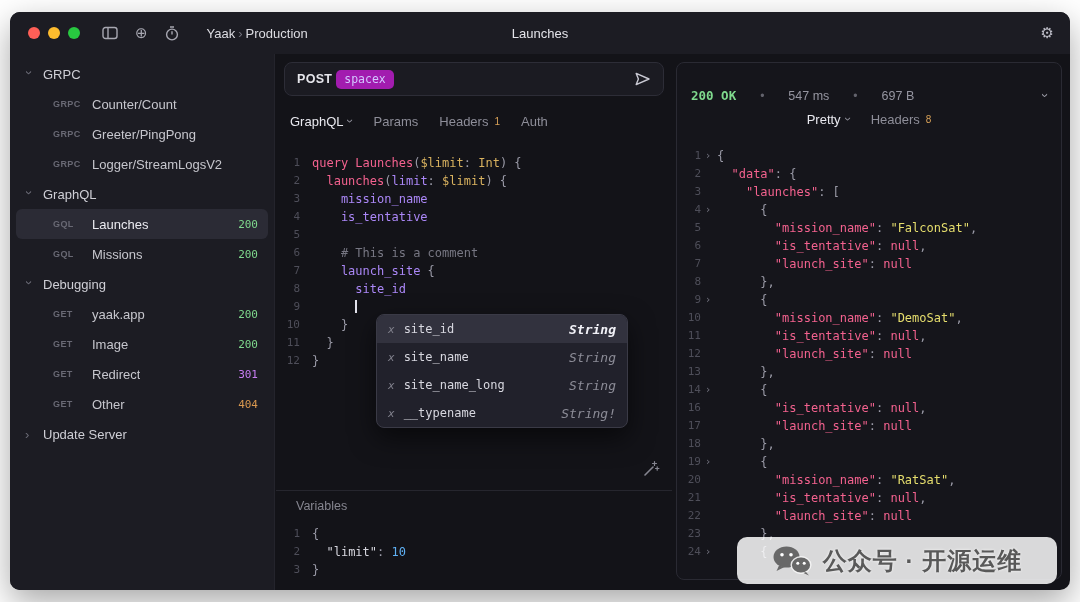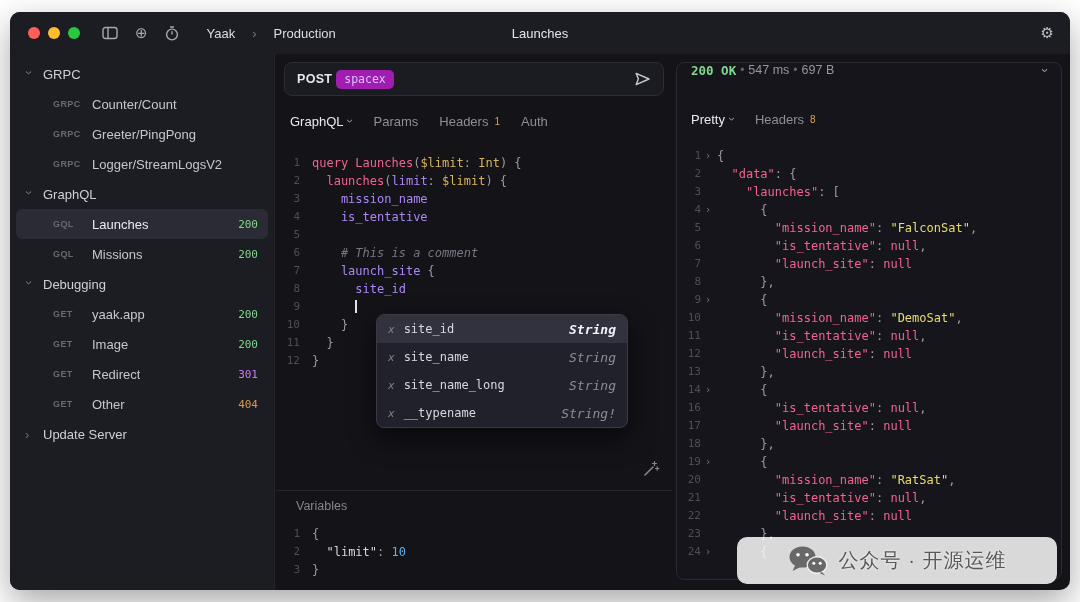--- a/index.html
+++ b/index.html
@@ -10,21 +10,21 @@
             box-shadow:0 12px 34px rgba(0,0,0,.35); }
 
   
   .titlebar { position:absolute; left:0; top:0; right:0; height:42px; background:#1c1c23;
               display:flex; align-items:center; }
   .traffic { display:flex; gap:8px; padding-left:18px; }
   .dot { width:12px; height:12px; border-radius:50%; display:inline-block; }
   .dot.red{background:#ff5f57}.dot.yellow{background:#febc2e}.dot.green{background:#28c840}
   .tb-icons { display:flex; gap:17px; margin-left:22px; align-items:center; color:#a7a7b1; }
   .tb-icon { display:inline-flex; align-items:center; font-size:15px; line-height:1; }
-  .breadcrumb { display:flex; gap:17px; margin-left:28px; align-items:flex-end;
+  .breadcrumb { display:flex; gap:3px; margin-left:28px; align-items:flex-end;
                 font-size:13px; color:#dcdce2; }
   .crumb-sep { color:#73737e; font-size:13px; }
   .tb-title { position:absolute; left:0; right:0; text-align:center; font-size:13px;
               color:#e4e4ea; pointer-events:none; }
   .gear { position:absolute; right:16px; top:50%; transform:translateY(-50%);
           color:#bcbcc6; font-size:15px; }
   .glyph { font-family:"DejaVu Sans", sans-serif; }
 
   
   .sidebar { position:absolute; left:0; top:42px; width:265px; bottom:0; background:#1c1c23;
@@ -53,21 +53,21 @@
 
   
   .editor { font-family:"DejaVu Sans Mono", monospace; font-size:12px; }
   .code-line { display:flex; height:18px; line-height:18px; white-space:pre; }
   .ln { width:24px; flex:none; text-align:right; color:#4e4e59; font-size:11px; }
   .fold { width:14px; flex:none; text-align:center; color:#70707c; font-size:11px; }
   .no-fold .fold { width:10px; }
   .code { padding-left:2px; }
   .tk-kw{color:#f4628f}.tk-key{color:#f4628f}.tk-pur{color:#ab87f7}
   .tk-yel{color:#d9b25f}.tk-str{color:#e6de6d}
-  .tk-com{color:#777783;font-style:italic}
+  .tk-com{color:#777783;}
   .tk-pl{color:#9b9ba8}.tk-blu{color:#5fb1f5}.tk-wh{color:#d6d6de}
   .caret { display:inline-block; width:2px; height:13px; background:#e2e2ec;
            vertical-align:-2px; }
 
   
   .request-panel { position:absolute; left:266px; top:42px; width:396px; bottom:0; }
   .url-bar { margin:8px; height:34px; background:#1b1b22; border:1px solid #2d2d37;
              border-radius:8px; display:flex; align-items:center; padding:0 12px; gap:4px;text-align:center; }
   .method { font-size:12.5px; font-weight:700; color:#e5e5eb; letter-spacing:.3px; }
   .url-badge { background:#a21caf; color:#d3c6ff; font-family:"DejaVu Sans Mono", monospace;
@@ -88,34 +88,34 @@
   .wand { position:absolute; right:12px; top:406px; display:inline-flex; opacity:.85; }
   .vars { position:absolute; left:0; right:0; top:436px; bottom:0;
           border-top:1px solid #26262e; padding-top:8px; }
   .vars-label { font-size:12.5px; color:#85858f; padding-left:20px; height:20px; }
   #vars-editor { margin-top:6px; }
 
   
   .response-panel { position:absolute; left:666px; top:50px; width:386px; height:518px;
                     background:#15151b; border:1px solid #2a2a33; border-radius:8px;
                     overflow:hidden; }
-  .resp-head { height:40px; display:flex; align-items:flex-start; padding:0 14px; gap:4px; }
+  .resp-head { height:40px; display:flex; align-items:flex-end; padding:0 14px; gap:24px; }
   .resp-status { color:#7fd98d; font-family:"DejaVu Sans Mono", monospace;
                  font-weight:700; font-size:12.5px; }
   .resp-sep { color:#62626c; font-size:12px; }
   .resp-meta { color:#9595a0; font-size:12.5px; }
   .resp-chev { margin-left:auto; color:#9a9aa5; font-size:13px; }
-  #resp-tabs { height:32px; }
+  #resp-tabs { height:32px;justify-content:center; }
   #resp-viewer { margin-top:12px; }
 
   
   .watermark { position:absolute; left:737px; top:537px; width:320px; height:47px;
                background:rgba(255,255,255,.84); border-radius:10px; display:flex;
                align-items:center; justify-content:center; gap:11px; }
-  .wm-text { color:#595959; font-weight:400; font-size:20px; letter-spacing:1px;
+  .wm-text { color:#595959; font-weight:700; font-size:24px; letter-spacing:1px;
              text-shadow:0 0 3px rgba(255,255,255,.9); white-space:nowrap; }
   svg { display:block; }
 </style>
 </head>
 <body>
 
 <div class="window">
 
   <div class="titlebar">
     <div class="traffic">

